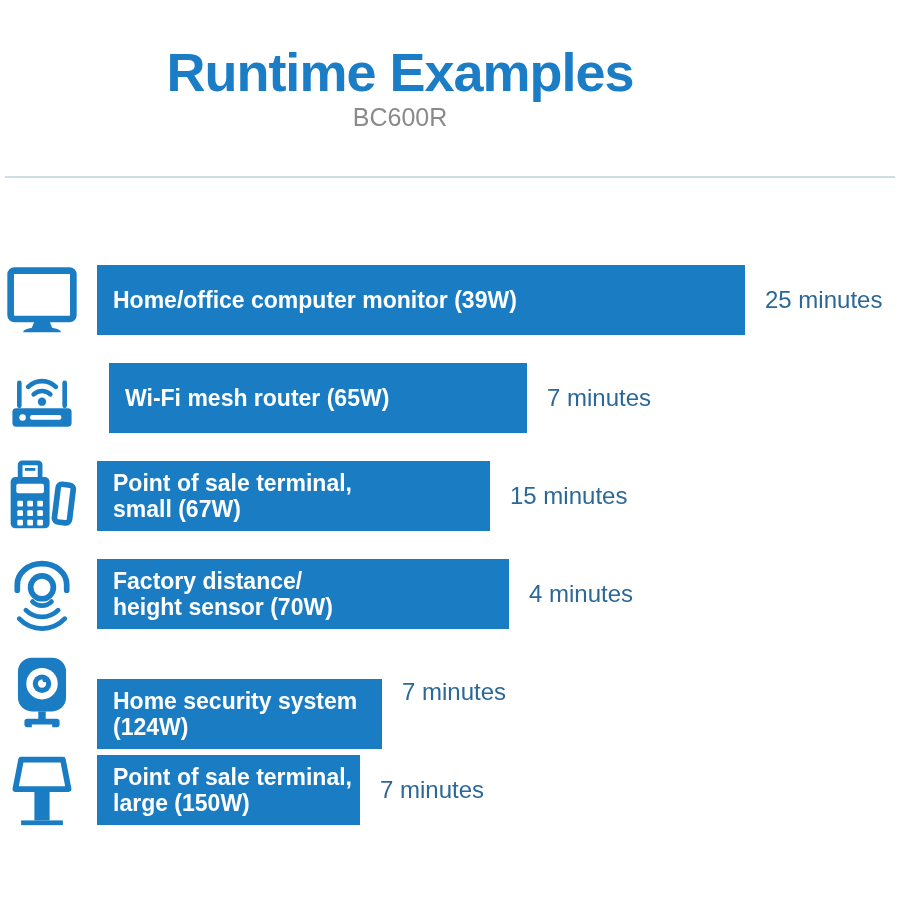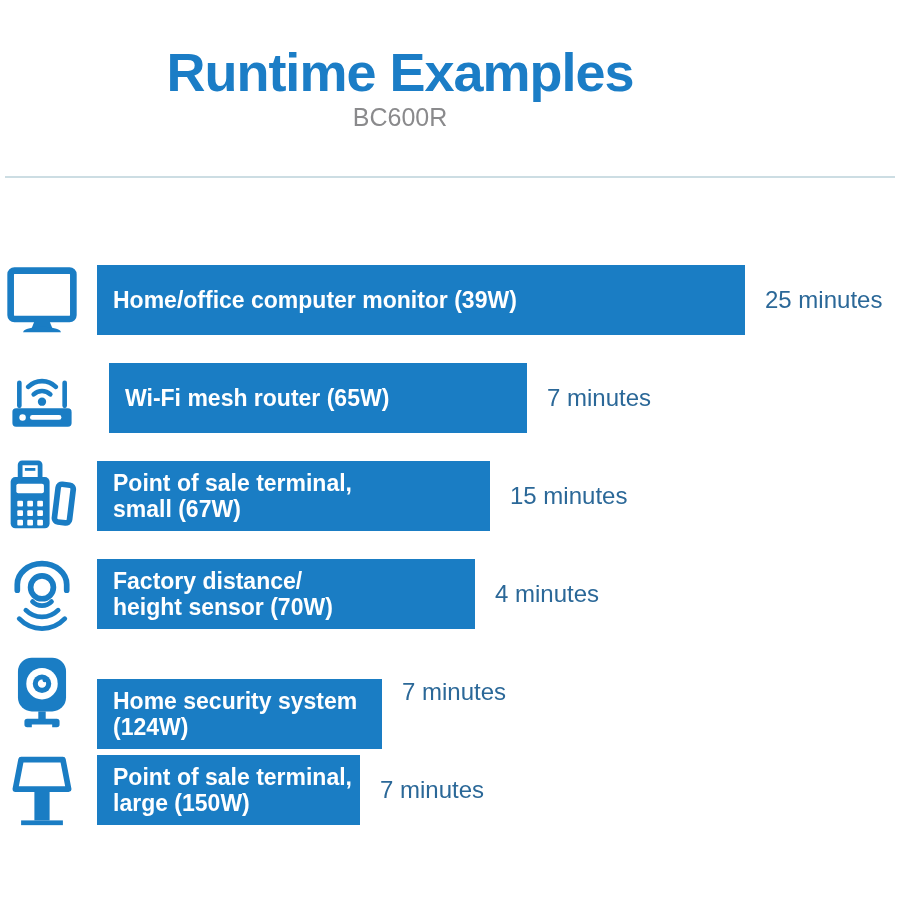--- a/index.html
+++ b/index.html
@@ -128,21 +128,21 @@
       <div class="row">
         <div class="icon-cell">
           <svg width="76" height="76" viewBox="0 0 80 80">
             <path d="M14 36 v-6 a26 22 0 0 1 52 0 v6" stroke="currentColor" fill="none" stroke-linecap="round" stroke-linejoin="round" stroke-width="6"></path>
             <circle cx="40" cy="33" r="12" fill="#fff" stroke="currentColor" stroke-width="6"></circle>
             <path d="M30 48 a14 14 0 0 0 20 0" stroke="currentColor" fill="none" stroke-linecap="round" stroke-linejoin="round" stroke-width="5"></path>
             <path d="M23 57 a24 24 0 0 0 34 0" stroke="currentColor" fill="none" stroke-linecap="round" stroke-linejoin="round" stroke-width="5"></path>
             <path d="M16 66 a33 33 0 0 0 48 0" stroke="currentColor" fill="none" stroke-linecap="round" stroke-linejoin="round" stroke-width="5"></path>
           </svg>
         </div>
-        <div class="bar" style="width: 378px;">
+        <div class="bar" style="width: 412px;">
           <span class="bar-label">Factory distance/<br>height sensor (70W)</span>
         </div>
         <div class="minutes">4 minutes</div>
       </div>
       <div class="row">
         <div class="icon-cell">
           <svg width="74" height="74" viewBox="0 0 80 80">
             <rect x="14" y="3" width="52" height="58" rx="15" fill="currentColor"></rect>
             <circle cx="40" cy="31" r="17" fill="#fff"></circle>
             <circle cx="40" cy="31" r="10" fill="currentColor"></circle>

